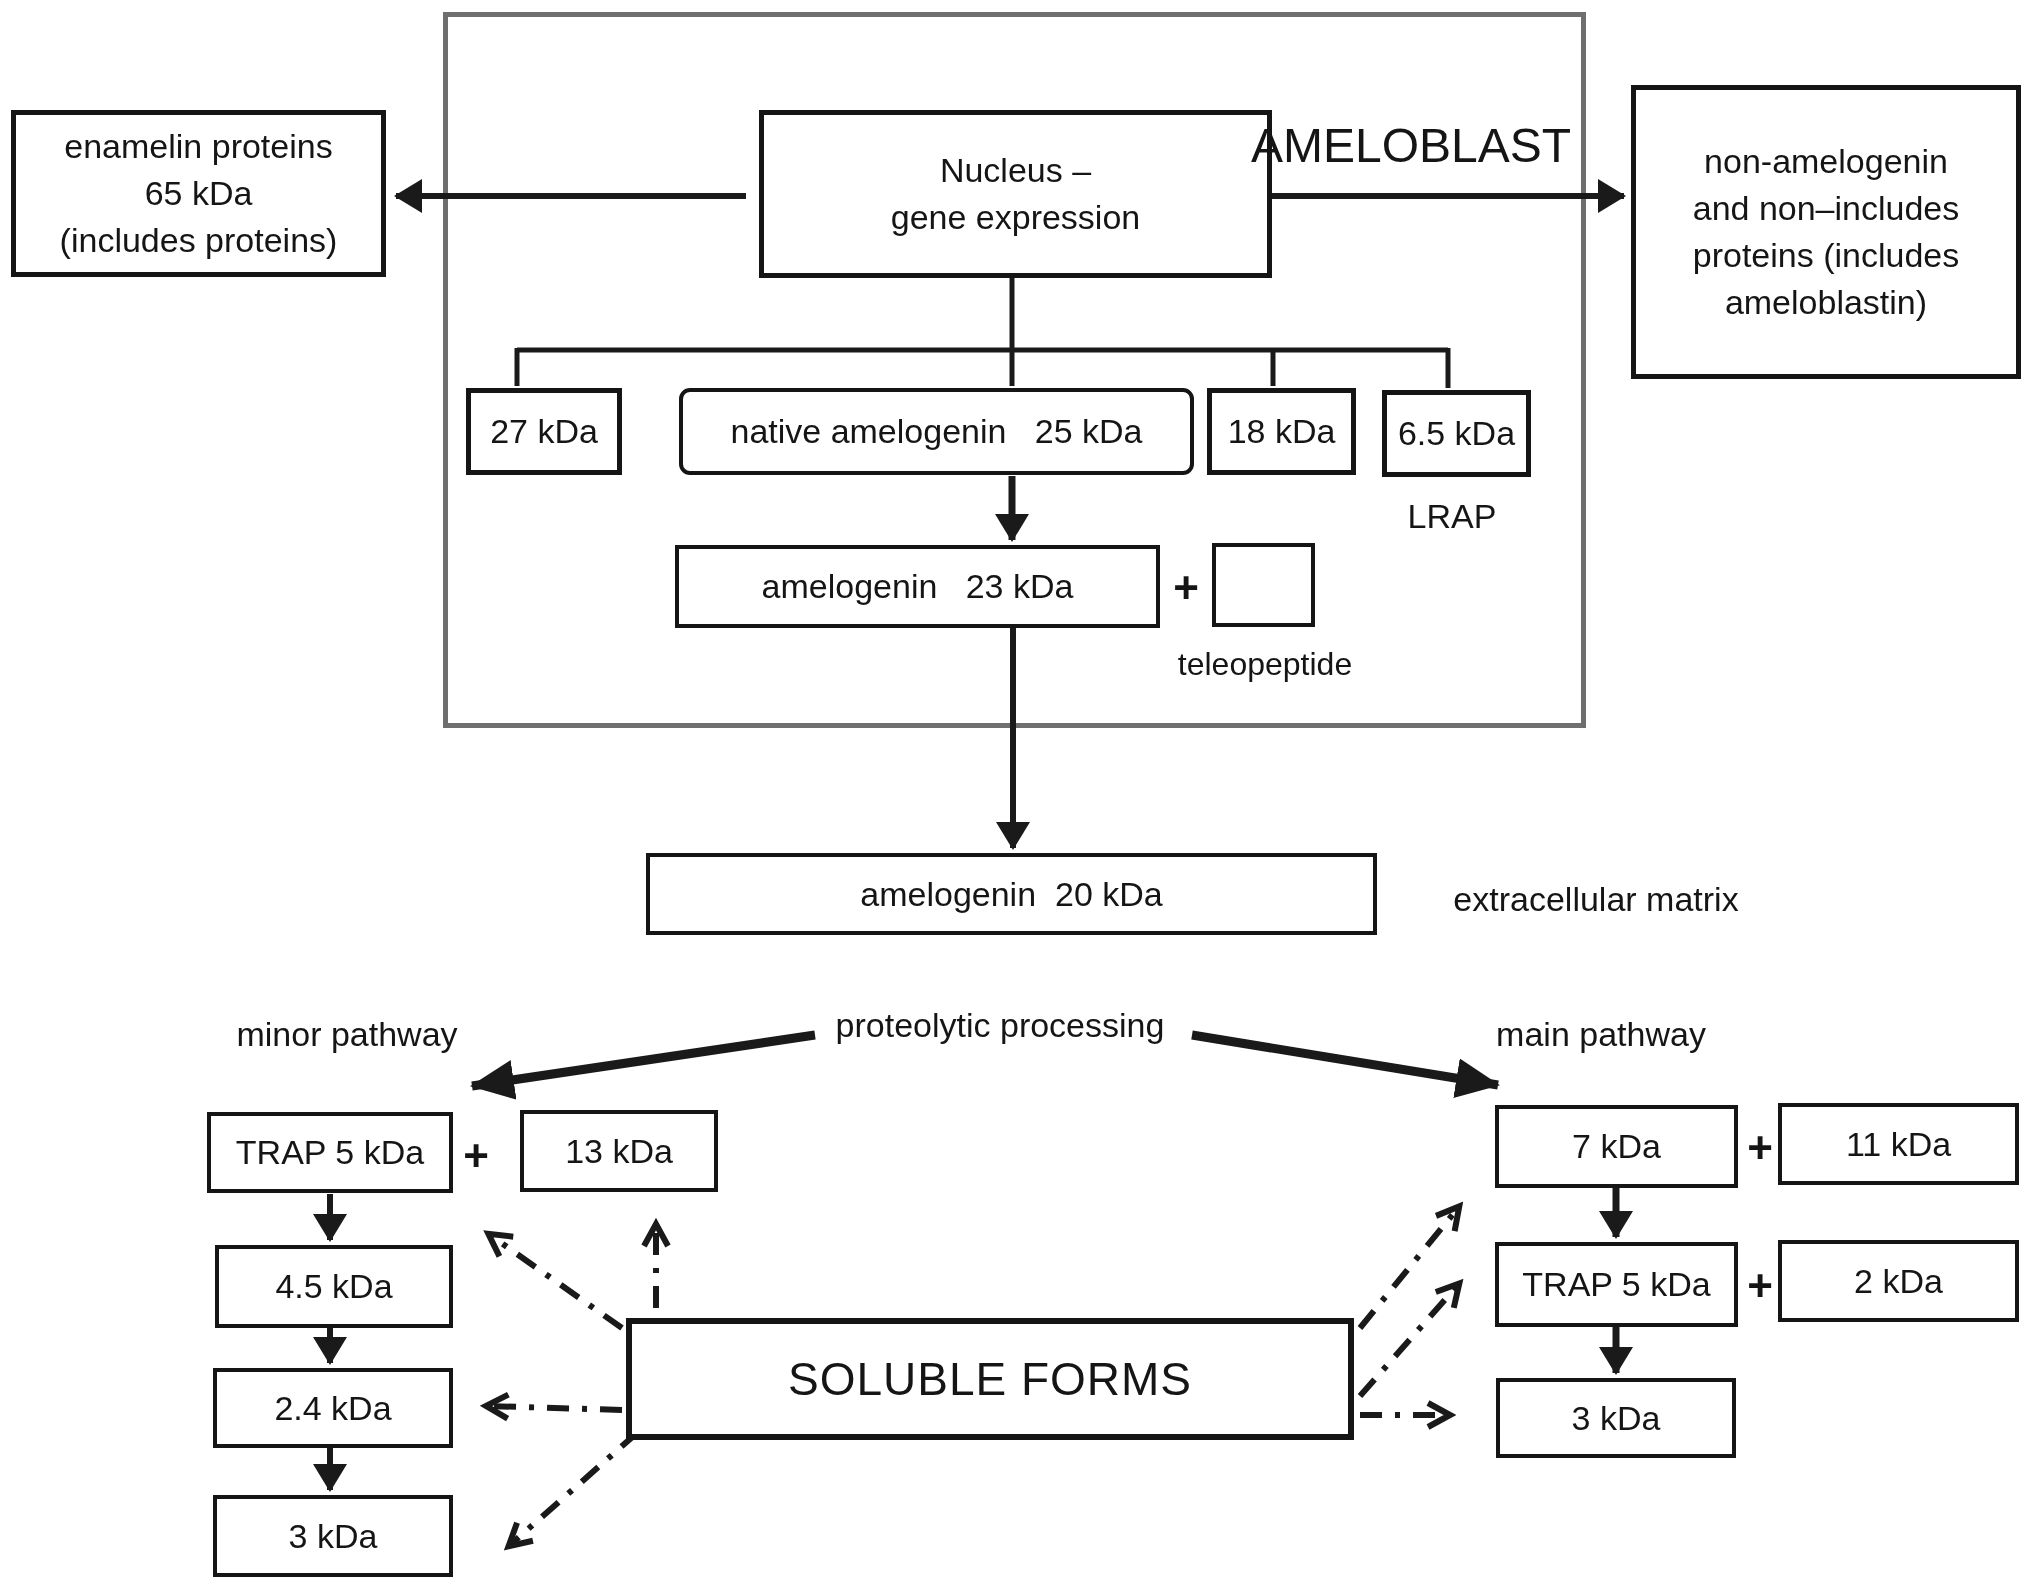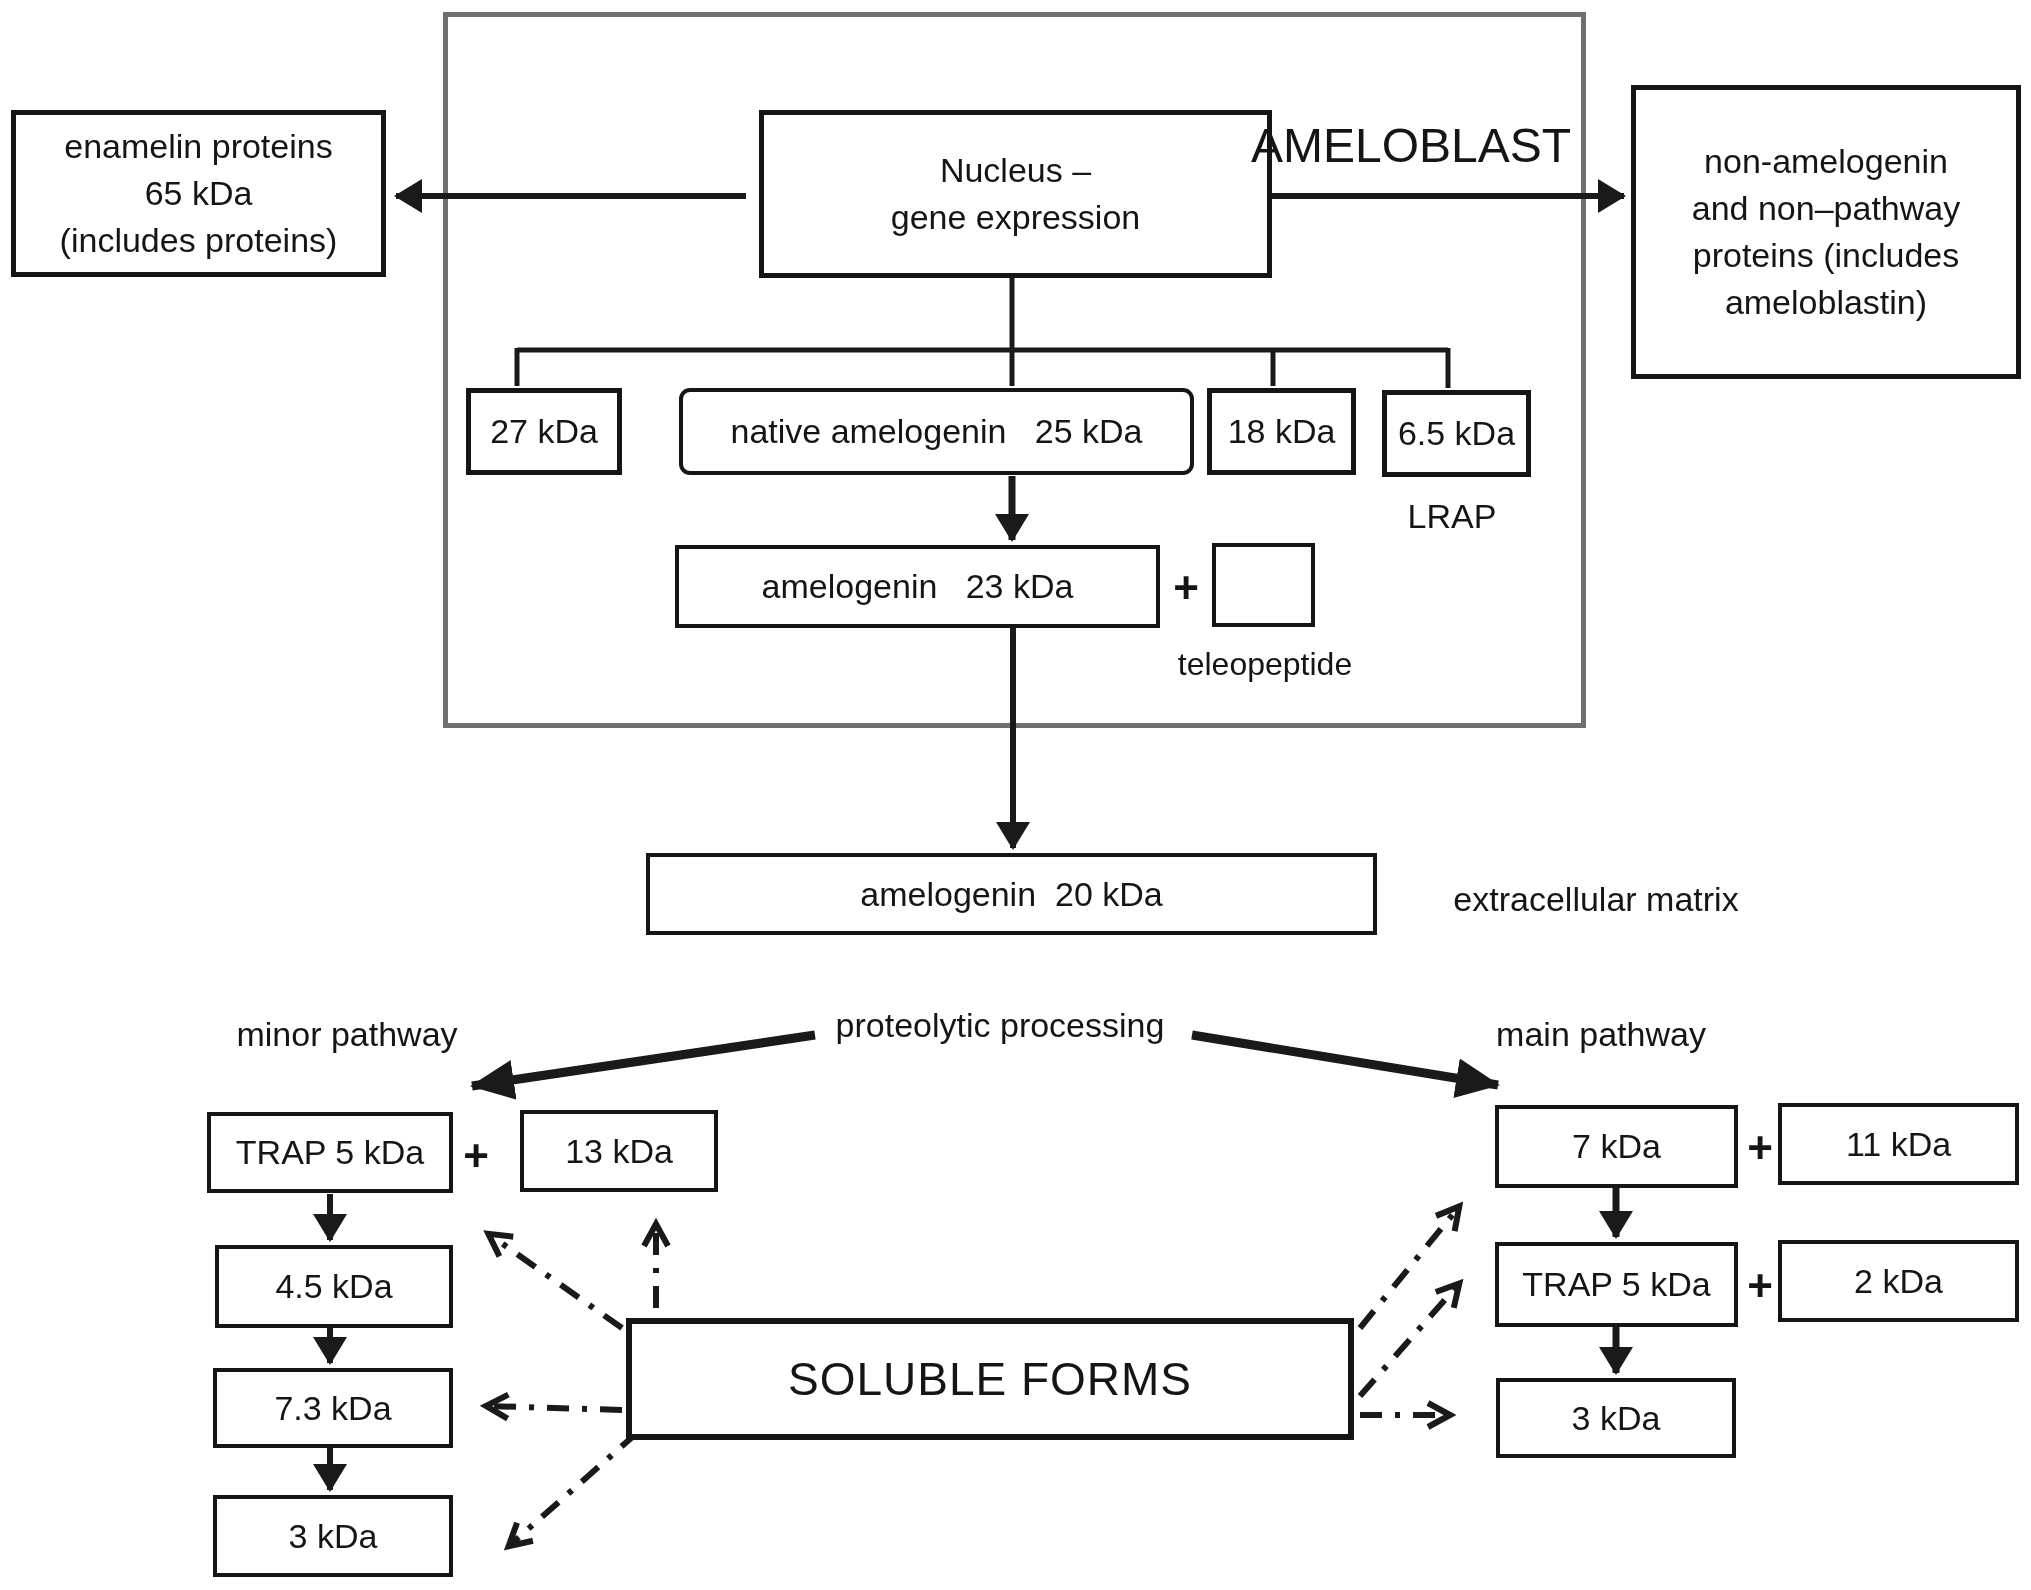--- a/index.html
+++ b/index.html
@@ -93,21 +93,21 @@
 
   <div class="box med col" style="left:759px;top:110px;width:513px;height:168px;">
     <div>Nucleus –</div>
     <div>gene expression</div>
   </div>
 
   <div class="flabel caps" style="left:1261px;top:122px;width:300px;height:46px;">AMELOBLAST</div>
 
   <div class="box med col" style="left:1631px;top:85px;width:390px;height:294px;">
     <div>non-amelogenin</div>
-    <div>and non–pathway</div>
+    <div>and non–includes</div>
     <div>proteins (includes</div>
     <div>ameloblastin)</div>
   </div>
 
   <div class="box med" style="left:466px;top:388px;width:156px;height:87px;">
     <span>27 kDa</span>
   </div>
   <div class="box" style="left:679px;top:388px;width:515px;height:87px;border-radius:11px;">
     <span>native amelogenin&nbsp;&nbsp;&nbsp;25 kDa</span>
   </div>
@@ -139,21 +139,21 @@
     <span>TRAP 5 kDa</span>
   </div>
   <div class="plus" style="left:452px;top:1130px;width:48px;height:52px;">+</div>
   <div class="box" style="left:499px;top:1110px;width:198px;height:82px;margin-left:21px;">
     <span>13 kDa</span>
   </div>
   <div class="box" style="left:215px;top:1245px;width:238px;height:83px;">
     <span>4.5 kDa</span>
   </div>
   <div class="box" style="left:213px;top:1368px;width:240px;height:80px;">
-    <span>7.3 kDa</span>
+    <span>2.4 kDa</span>
   </div>
   <div class="box" style="left:213px;top:1495px;width:240px;height:82px;">
     <span>3 kDa</span>
   </div>
 
   <div class="box thick big-label" style="left:626px;top:1318px;width:728px;height:122px;">
     <span>SOLUBLE FORMS</span>
   </div>
 
   <div class="box" style="left:1495px;top:1105px;width:243px;height:83px;">

